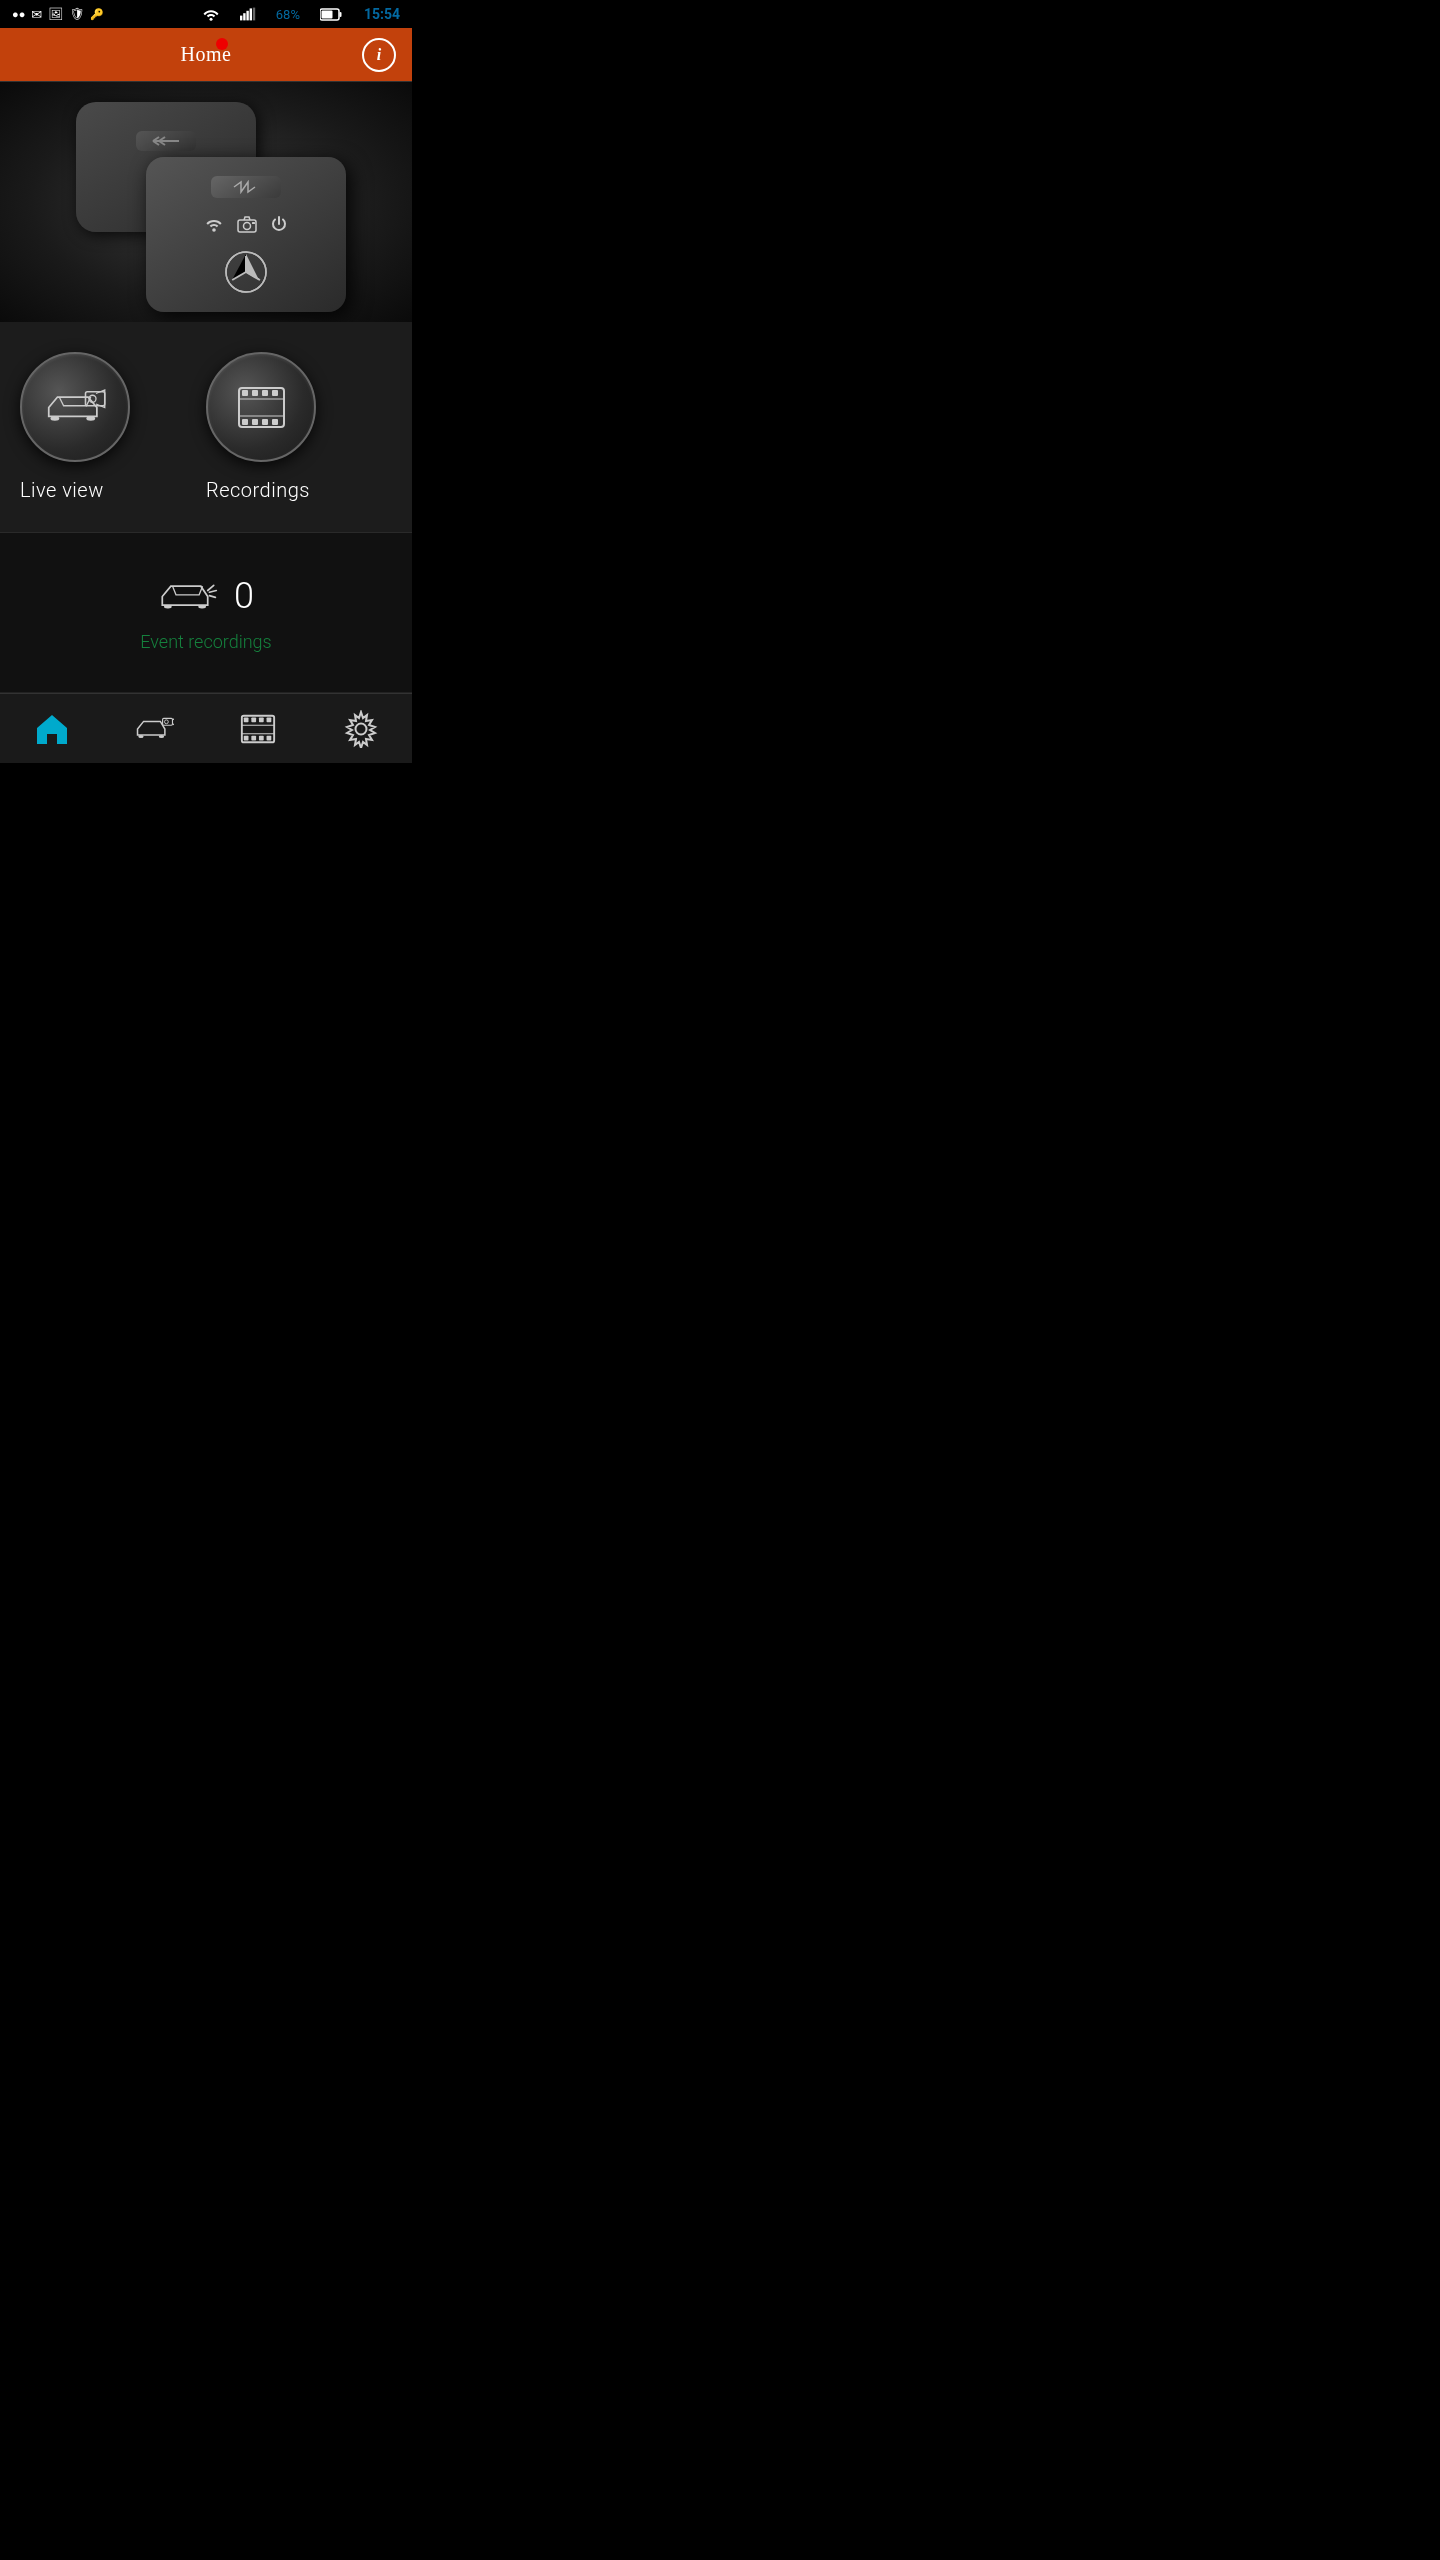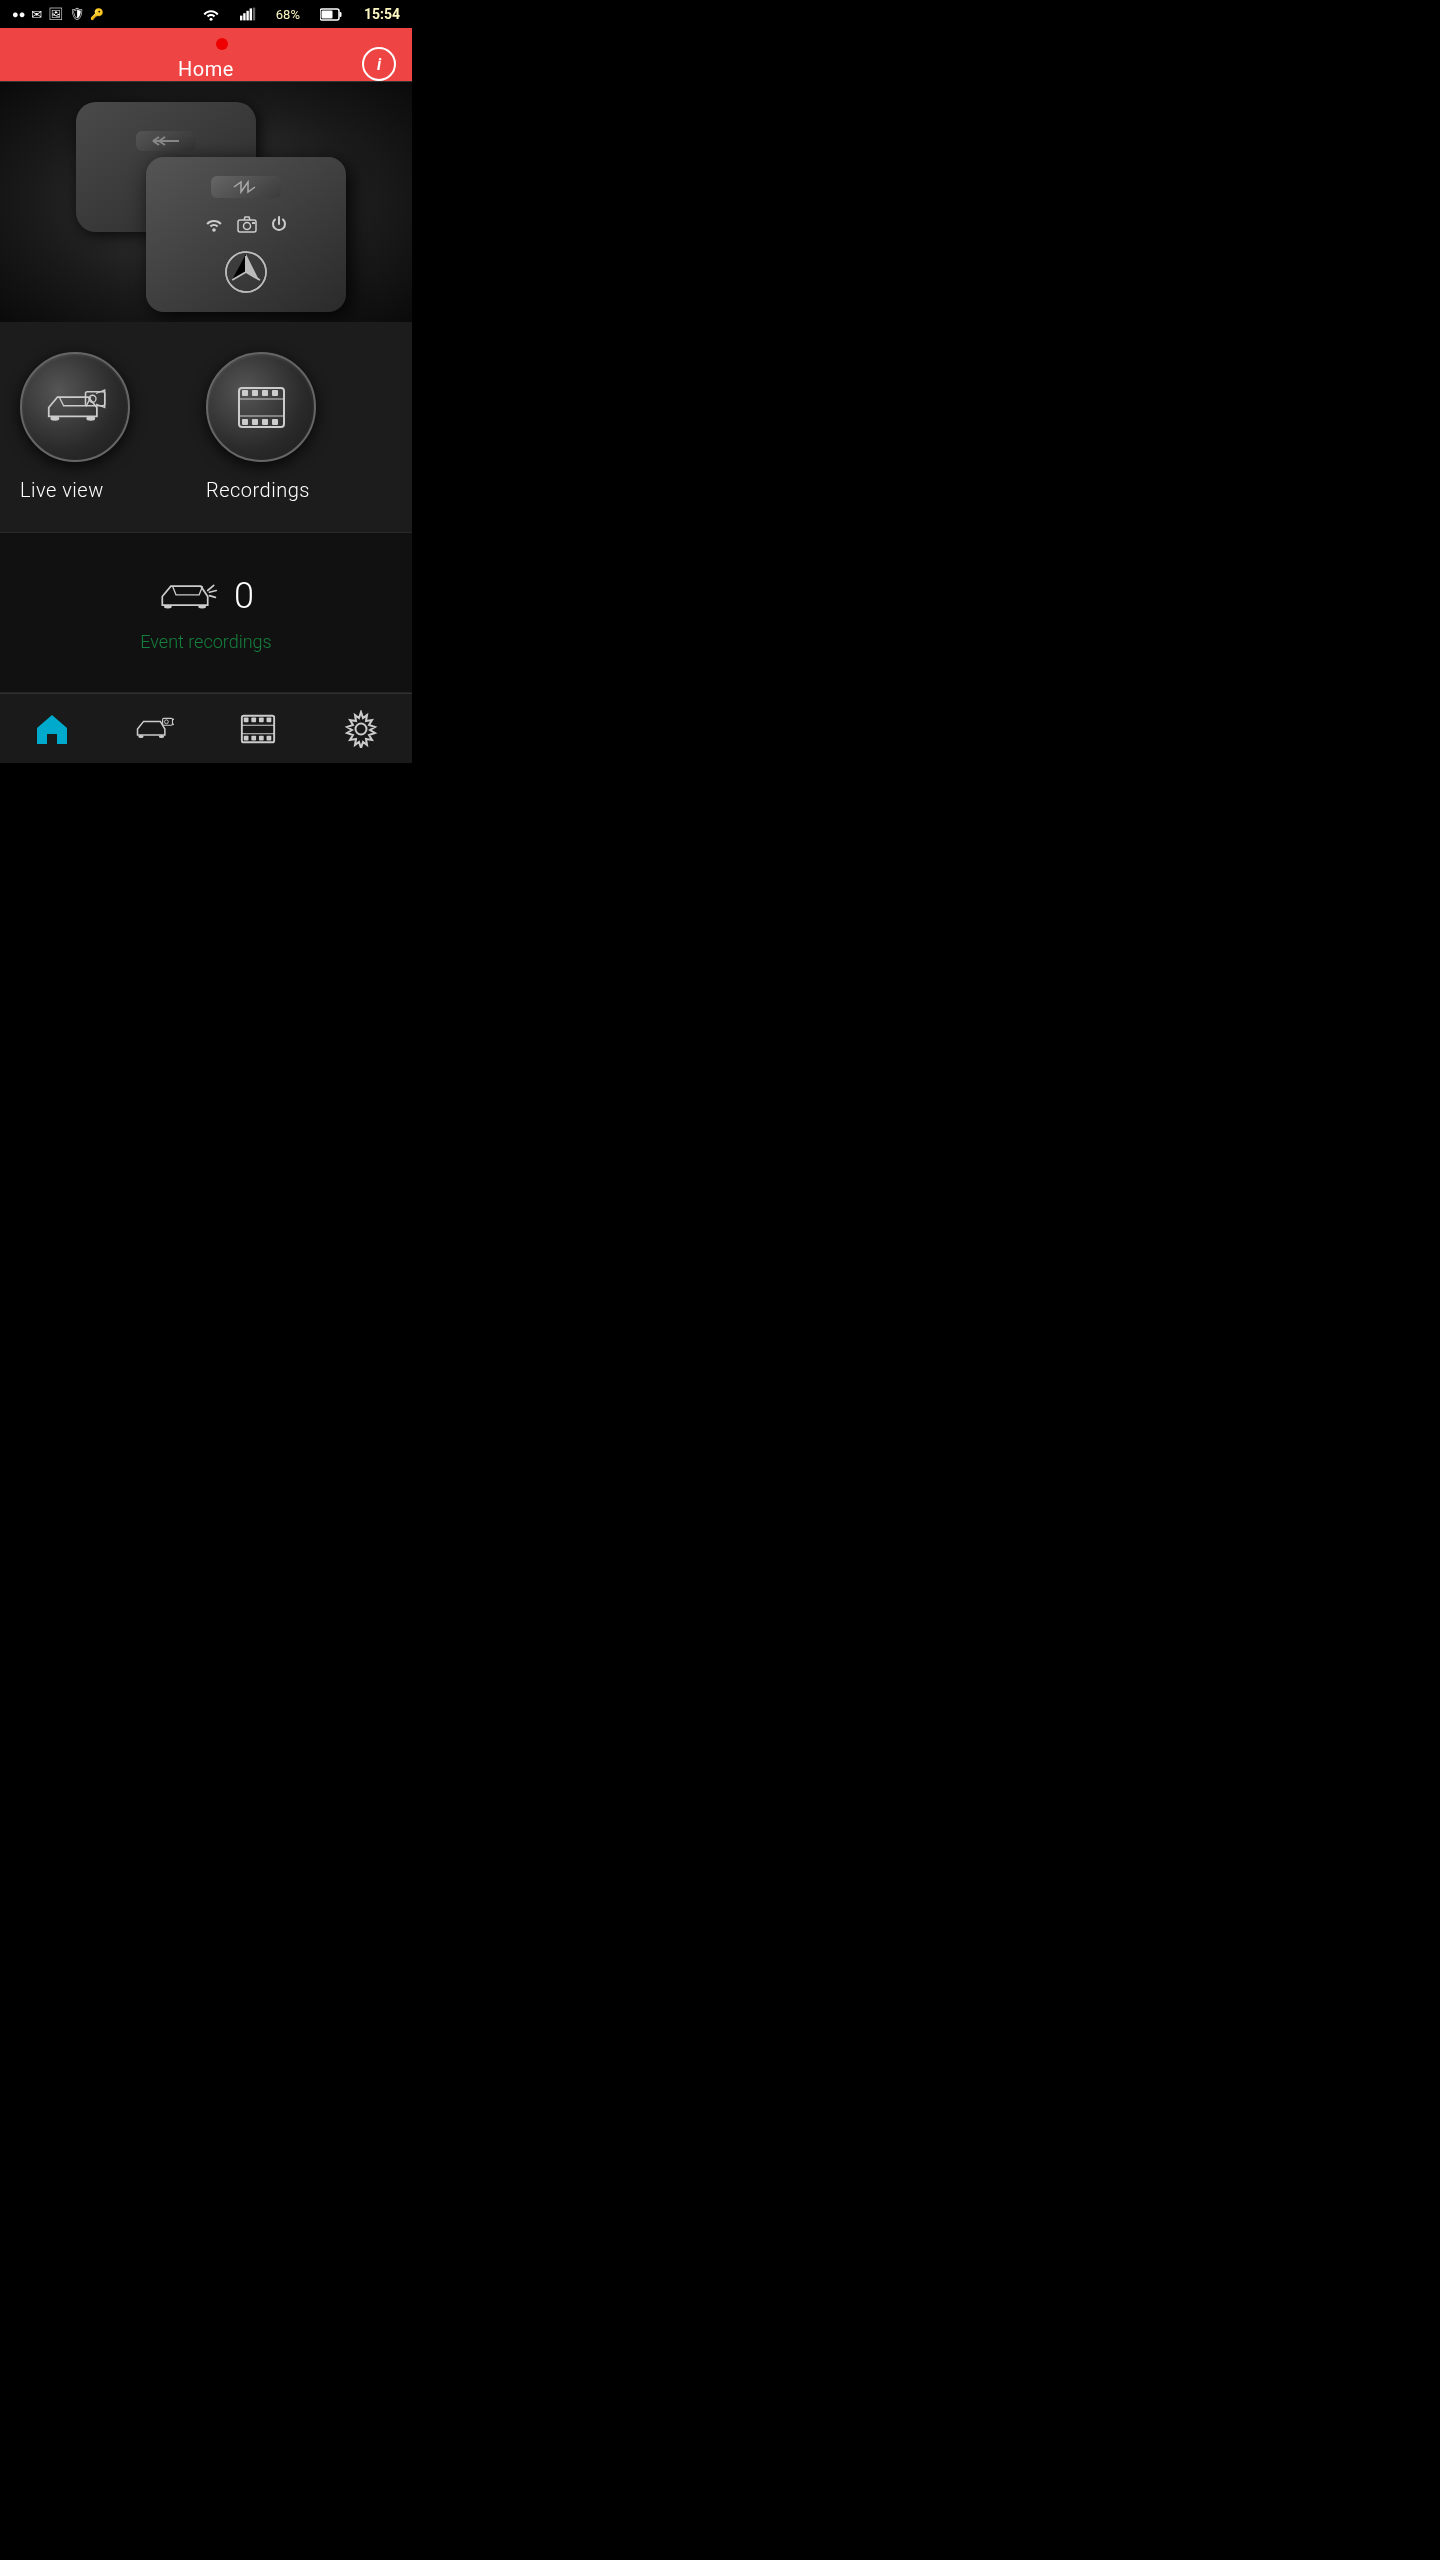--- a/index.html
+++ b/index.html
@@ -31,32 +31,33 @@
       display: flex;
       gap: 6px;
       align-items: center;
     }
 
     .status-right {
       display: flex;
       align-items: center;
       gap: 20px;
       font-size: 13px;
-      color: #fef9c3;
+      color: #0369a1;
     }
 
     
     .header {
       display: flex;
       justify-content: center;
-      align-items: flex-end;
+      align-items: center;
       position: relative;
-      background: #ef4444;
+      background: #c2410c;
       border-bottom: 1px solid #333;
       height: 54px;
+      font-family: Liberation Serif, serif;
     }
 
     .header-title {
       font-size: 20px;
       font-weight: 400;
       color: #fff;
       letter-spacing: 0.5px;
     }
 
     .header-red-dot {

